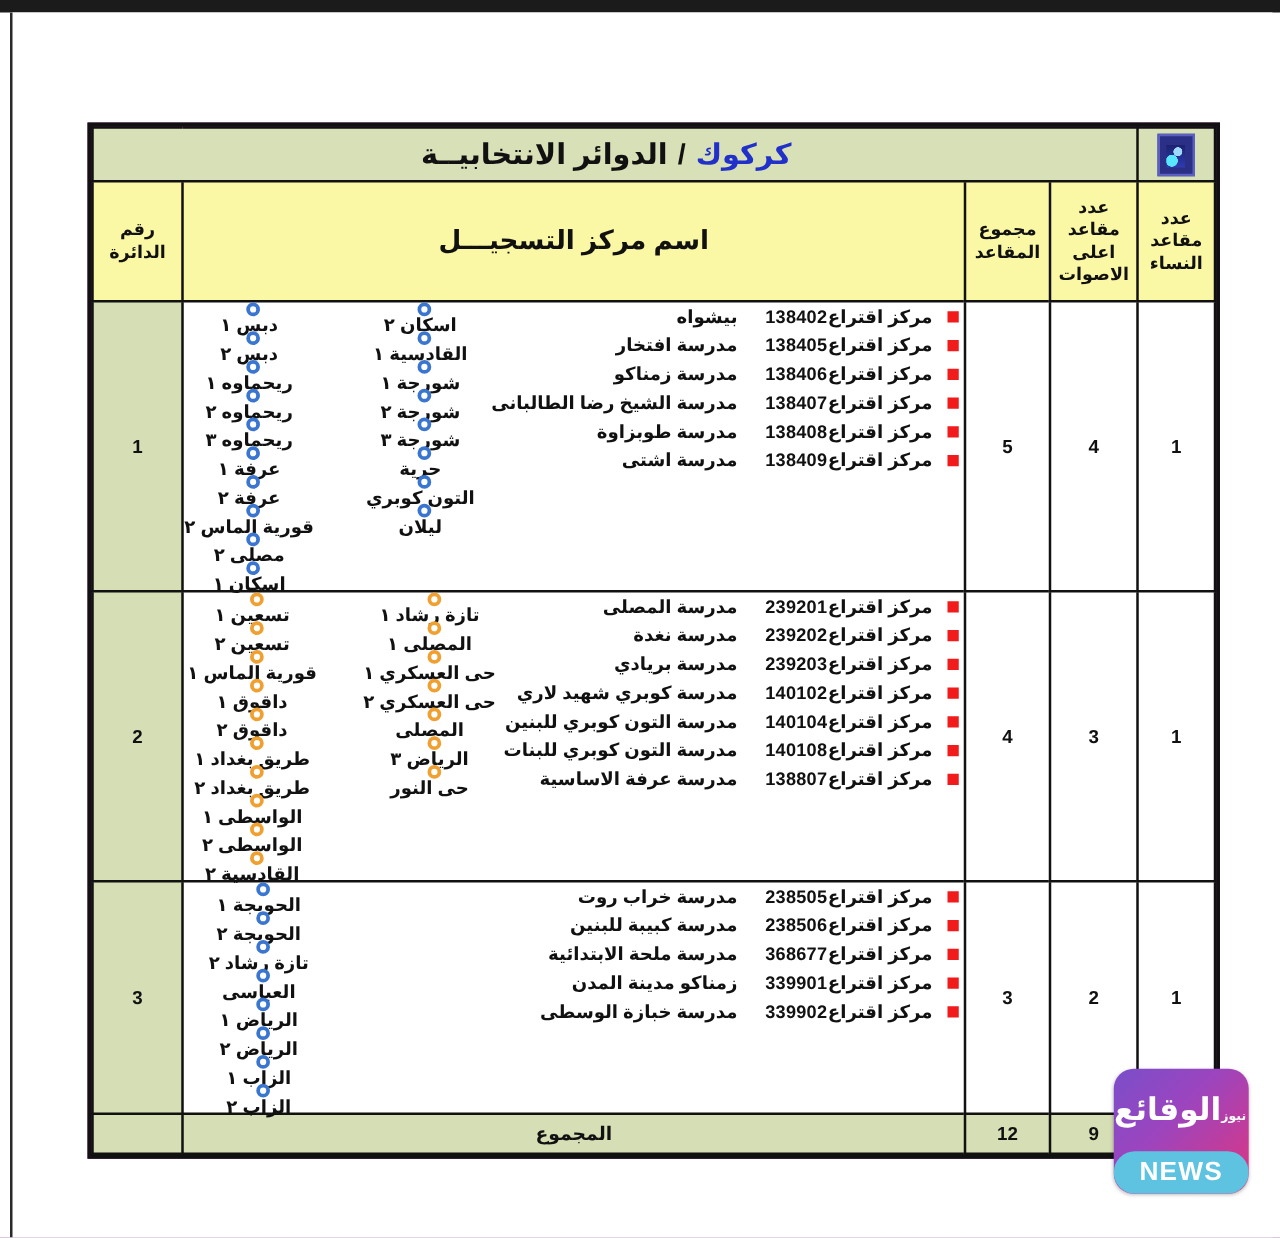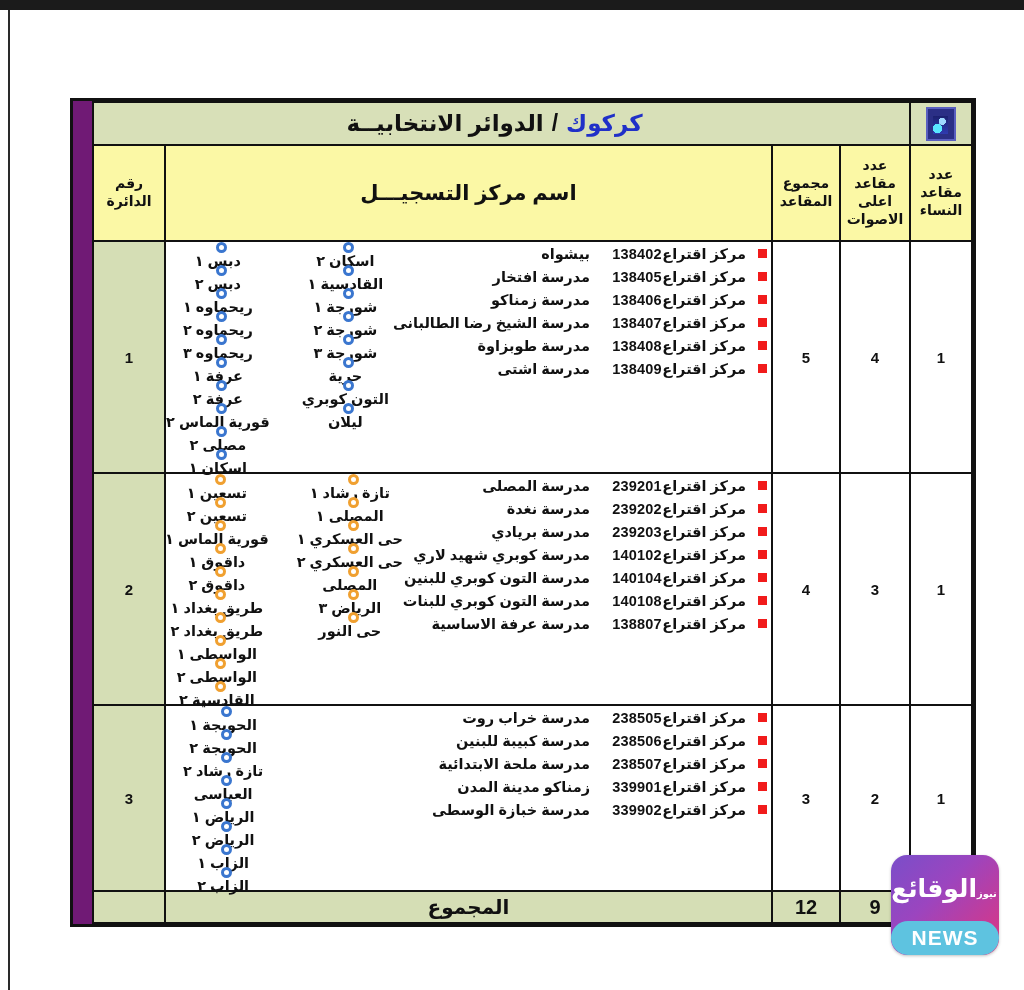--- a/index.html
+++ b/index.html
@@ -35,21 +35,20 @@
 
   
   #table-frame {
     position: absolute;
     top: 88px;
     left: 60px;
     width: 906px;
     border: 3px solid #111;
     background: #701a75;
     box-sizing: border-box;
-    padding-left: 19px;
   }
 
   table.sheet {
     border-collapse: collapse;
     width: 100%;
     table-layout: fixed;
   }
   table.sheet td, table.sheet th {
     border: 2px solid #111;
     padding: 0;
@@ -196,21 +195,21 @@
     white-space: nowrap;
   }
   .station-label { width: 76px; text-align: right; }
   .station-code  { width: 66px; text-align: center; letter-spacing: 0.2px; }
   .station-name  { flex: 1 1 auto; text-align: right; padding-right: 14px; }
 
   
   .totals-row td {
     background: #d5deb5;
     height: 32px;
-    font-size: 20px;
+    font-size: 15px;
     font-weight: bold;
     color: #111;
     text-align: center;
   }
   .totals-row td.totals-label {
     text-align: center;
   }
 
   
   .footer-row td {
@@ -567,21 +566,21 @@
                   </div>
                   <div class="station-item">
                     <span class="sq"></span>
                     <span class="station-label">مركز اقتراع</span>
                     <span class="station-code">238506</span>
                     <span class="station-name">مدرسة كبيبة للبنين</span>
                   </div>
                   <div class="station-item">
                     <span class="sq"></span>
                     <span class="station-label">مركز اقتراع</span>
-                    <span class="station-code">238507</span>
+                    <span class="station-code">368677</span>
                     <span class="station-name">مدرسة ملحة الابتدائية</span>
                   </div>
                   <div class="station-item">
                     <span class="sq"></span>
                     <span class="station-label">مركز اقتراع</span>
                     <span class="station-code">339901</span>
                     <span class="station-name">زمناكو مدينة المدن</span>
                   </div>
                   <div class="station-item">
                     <span class="sq"></span>

